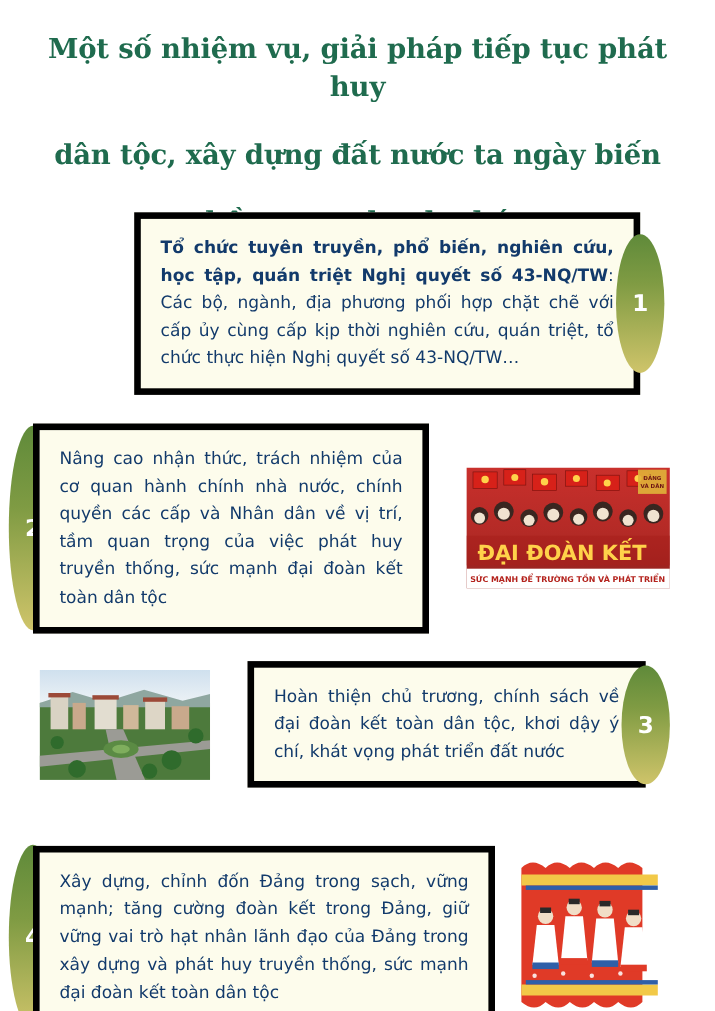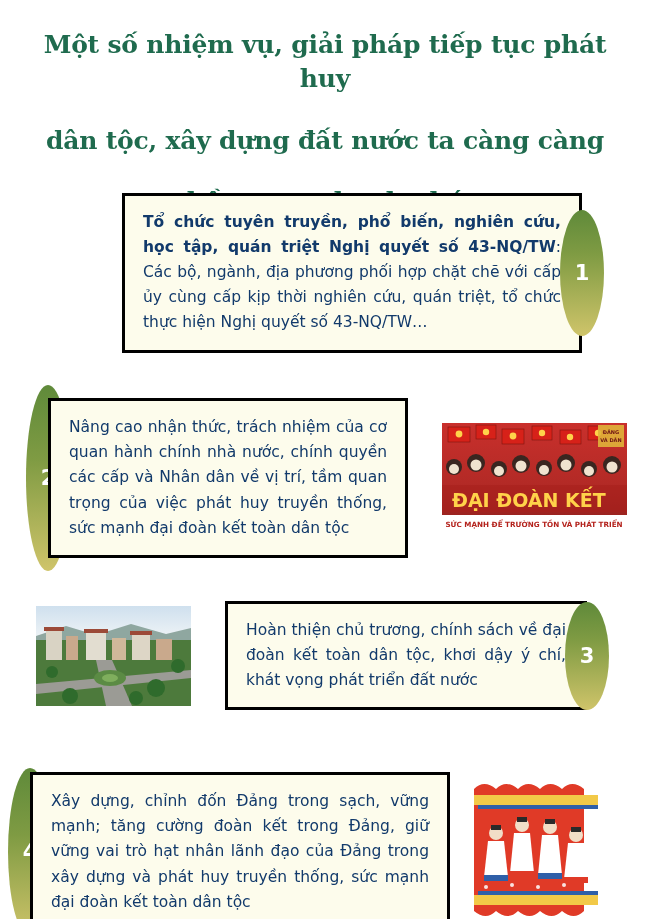--- a/index.html
+++ b/index.html
@@ -32,21 +32,21 @@
   
   .item {
     position: absolute;
     display: flex;
     align-items: center;
   }
 
   
   .card {
     background: #fdfcec;
-    border: 3px solid #000000;
+    border: 6px solid #000000;
     box-sizing: border-box;
     padding: 14px 18px;
     color: #123a6b;
     font-size: 15.5px;
     line-height: 1.62;
     text-align: justify;
     font-family: "DejaVu Sans", sans-serif;
   }
   .card b { font-weight: bold; }
 
@@ -70,21 +70,21 @@
   .badge.left {
     background: linear-gradient(180deg, #5f8a3a 0%, #7f9b43 40%, #cfc46a 100%);
   }
 
   
   #item1 { left: 122px; top: 193px; }
   #item1 .card { width: 460px; }
   #item1 .badge { margin-left: -22px; }
 
   
-  #item2 { left: 26px; top: 385px; }
+  #item2 { left: 8px; top: 385px; }
   #item2 .badge { margin-right: -22px; height: 186px; }
   #item2 .card { width: 360px; }
   #photo-dai-doan-ket {
     margin-left: 34px;
     width: 185px;
     height: 110px;
     flex: 0 0 auto;
   }
 
   
@@ -110,21 +110,21 @@
   }
 
   
   .photo { display: block; }
 </style>
 </head>
 <body>
 
 <div class="title">
   <span class="title-line">Một số nhiệm vụ, giải pháp tiếp tục phát huy</span>
-  <span class="title-line">dân tộc, xây dựng đất nước ta càng càng</span>
+  <span class="title-line">dân tộc, xây dựng đất nước ta ngày biến</span>
   <span class="title-line">phồn quan, hạnh phúc</span>
 </div>
 
 <div class="item" id="item1">
   <div class="card">
     <b>Tổ chức tuyên truyền, phổ biến, nghiên cứu, học tập, quán triệt Nghị quyết số 43-NQ/TW</b><span>: Các bộ, ngành, địa phương phối hợp chặt chẽ với cấp ủy cùng cấp kịp thời nghiên cứu, quán triệt, tổ chức thực hiện Nghị quyết số 43-NQ/TW…</span>
   </div>
   <div class="badge right">
     <span>1</span>
   </div>

